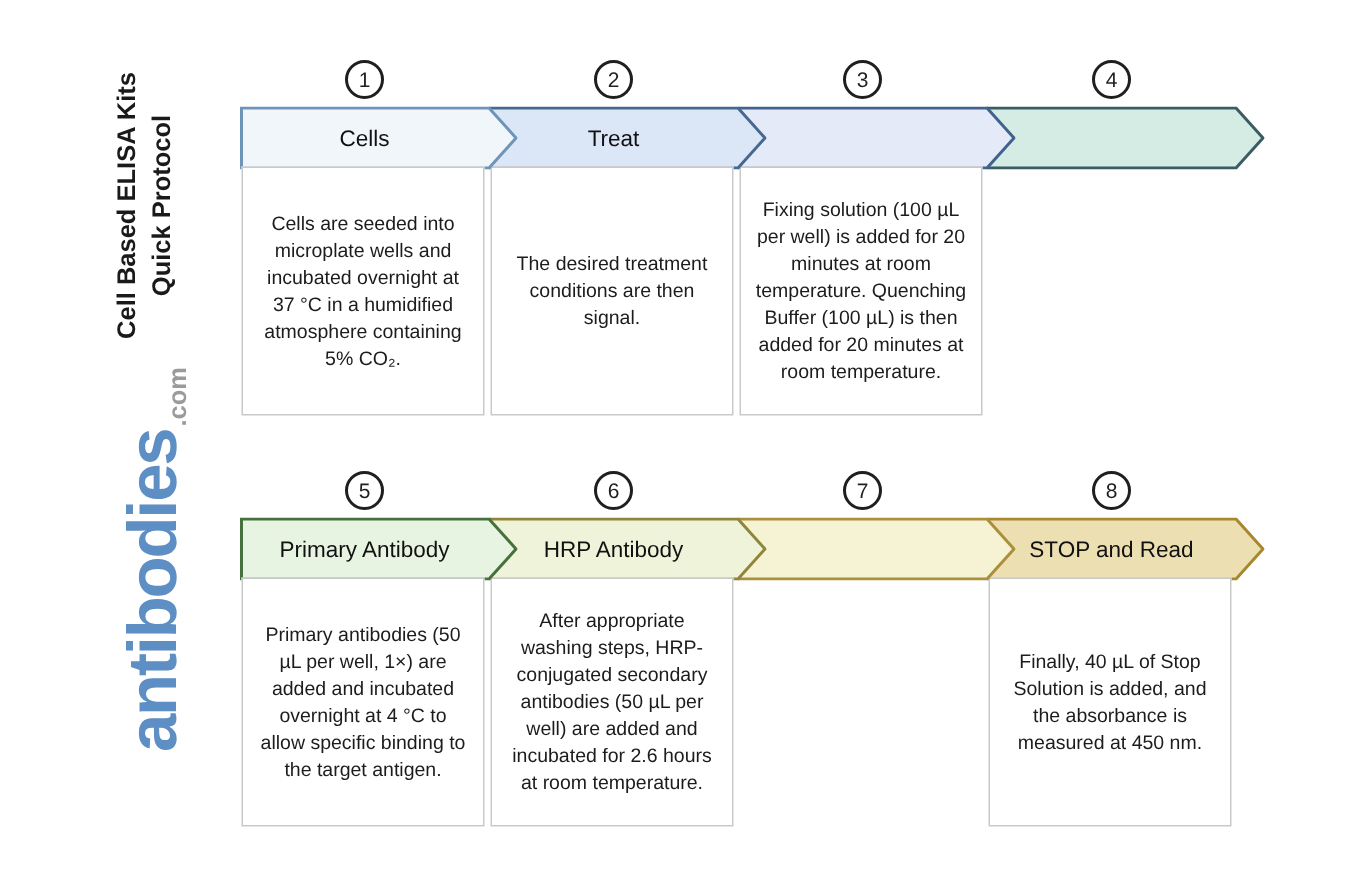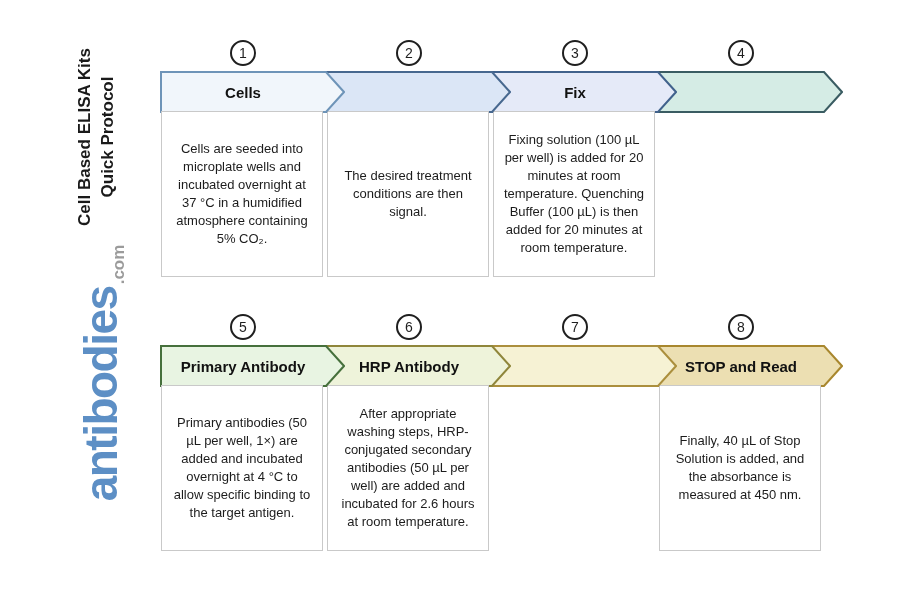--- a/index.html
+++ b/index.html
@@ -37,21 +37,21 @@
     border:2px solid #1f1f1f; border-radius:50%;
     background:#ffffff; margin:0 auto;
     display:flex; align-items:center; justify-content:center;
     font-size:14px; color:#1f1f1f;
   }
 
   .arrow { position:absolute; top:31px; left:0; width:185px; height:42px; display:block; }
   .arrow-label {
     position:absolute; top:31px; left:0; width:166px; height:42px;
     display:flex; align-items:center; justify-content:center;
-    font-size:15px; color:#111111;font-weight:bold;
+    font-size:15px; color:#111111;
   }
 
   .desc-box {
     position:absolute; top:71px; left:1px; width:162px; height:166px;
     box-sizing:border-box; border:1px solid #c9c9c9; background:#ffffff;
     display:flex; align-items:center; justify-content:center;
     padding:8px 9px;
   }
   .desc {
     margin:0; font-size:13px; line-height:1.38; text-align:center; color:#1c1c1c;
@@ -85,33 +85,33 @@
     </div>
   </div>
 
   <div class="step" style="z-index: 9;">
     <div class="circle">
           <span class="num">2</span>
         </div>
     <svg class="arrow" viewBox="0 0 185 42" preserveAspectRatio="none" xmlns="http://www.w3.org/2000/svg">
       <path class="arrow-path" d="M1,1 L166,1 L184,21 L166,41 L1,41 Z" stroke-width="2" fill="#dbe6f6" stroke="#47688f"></path>
     </svg>
+    <div class="arrow-label">Treat</div>
     <div class="desc-box">
       <p class="desc">The desired treatment conditions are then signal.</p>
     </div>
   </div>
 
   <div class="step" style="z-index: 8;">
     <div class="circle">
           <span class="num">3</span>
         </div>
     <svg class="arrow" viewBox="0 0 185 42" preserveAspectRatio="none" xmlns="http://www.w3.org/2000/svg">
       <path class="arrow-path" d="M1,1 L166,1 L184,21 L166,41 L1,41 Z" stroke-width="2" fill="#e5eaf8" stroke="#41628c"></path>
     </svg>
-    <div class="arrow-label">Fix</div>
     <div class="desc-box">
       <p class="desc">Fixing solution (100 µL per well) is added for 20 minutes at room temperature. Quenching Buffer (100 µL) is then added for 20 minutes at room temperature.</p>
     </div>
   </div>
 
   <div class="step" style="z-index: 7;">
     <div class="circle">
           <span class="num">4</span>
         </div>
     <svg class="arrow" viewBox="0 0 185 42" preserveAspectRatio="none" xmlns="http://www.w3.org/2000/svg">

